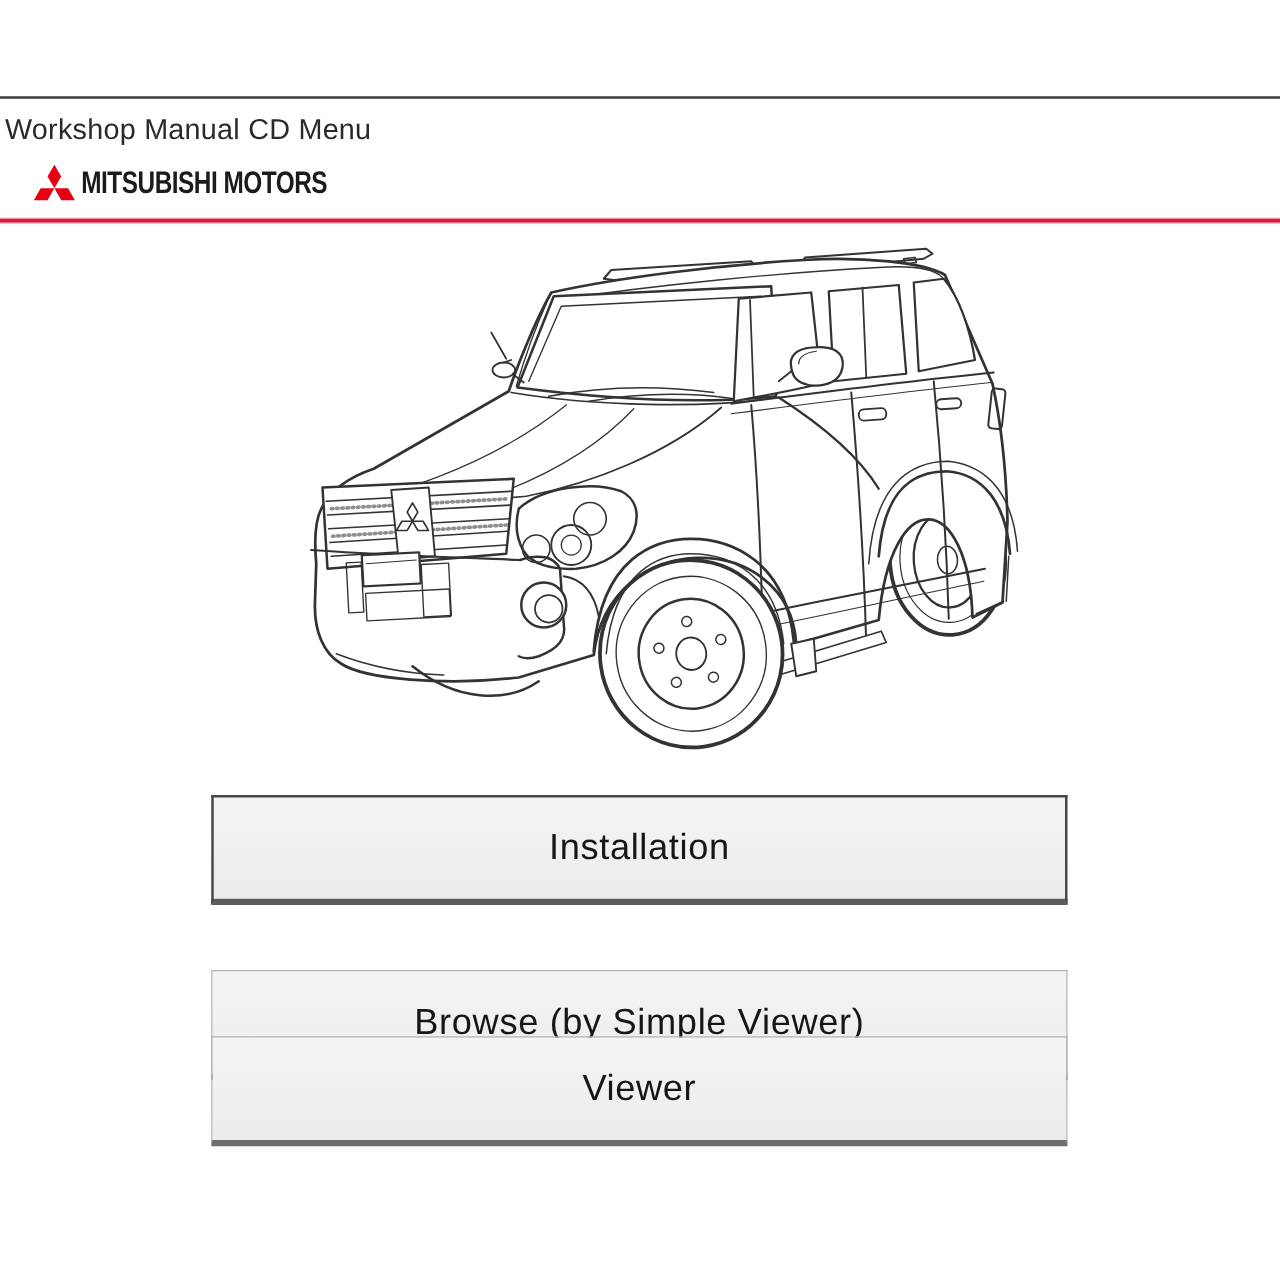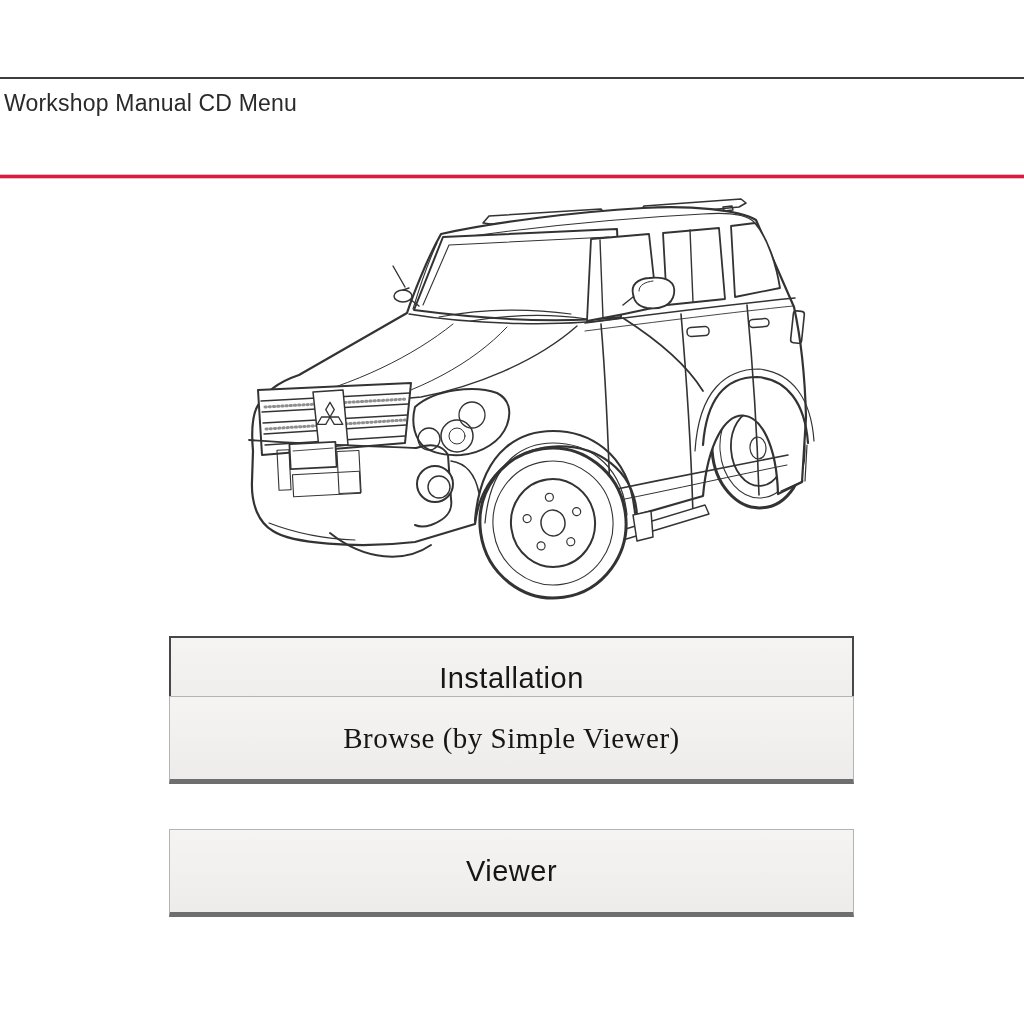--- a/index.html
+++ b/index.html
@@ -41,32 +41,42 @@
     font-size:29px;color:#161616;letter-spacing:0.5px;
     padding:0;cursor:pointer;border-radius:0;
   }
   .btn-primary{
     top:636px;
     border:2px solid #474747;border-bottom:5px solid #5c5c5c;
   }
   .btn-secondary{
     border:1px solid #b4b4b4;border-bottom:5px solid #6e6e6e;
   }
-  #btn-browse{top:696px;font-family:Liberation Serif, serif;}
+  #btn-browse{top:776px;}
   #btn-close{top:829px;}
 </style>
 </head>
 <body>
 
 <div class="stage">
 
   <div class="top-divider"></div>
 
   <h1 class="page-title">Workshop Manual CD Menu</h1>
 
+  <div class="brand-row">
+    <svg class="diamond-logo" viewBox="-1.6 -1.85 3.2 2.85" xmlns="http://www.w3.org/2000/svg" aria-hidden="true">
+      <g fill="#e60012">
+        <path d="M0,0 L0.5,-0.866 L0,-1.732 L-0.5,-0.866 Z"></path>
+        <path d="M0,0 L1,0 L1.5,0.866 L0.5,0.866 Z"></path>
+        <path d="M0,0 L-1,0 L-1.5,0.866 L-0.5,0.866 Z"></path>
+      </g>
+    </svg>
+    <span class="wordmark">MITSUBISHI MOTORS</span>
+  </div>
 
   <div class="accent-line"></div>
 
   <svg class="car" viewBox="0 0 580 415" xmlns="http://www.w3.org/2000/svg" aria-hidden="true">
     <defs>
       <pattern id="mesh" width="5" height="4" patternUnits="userSpaceOnUse">
         <path d="M0,2 H5 M2.5,0 V4" stroke="#4a4a4a" stroke-width="0.7" fill="none"></path>
       </pattern>
     </defs>
 

